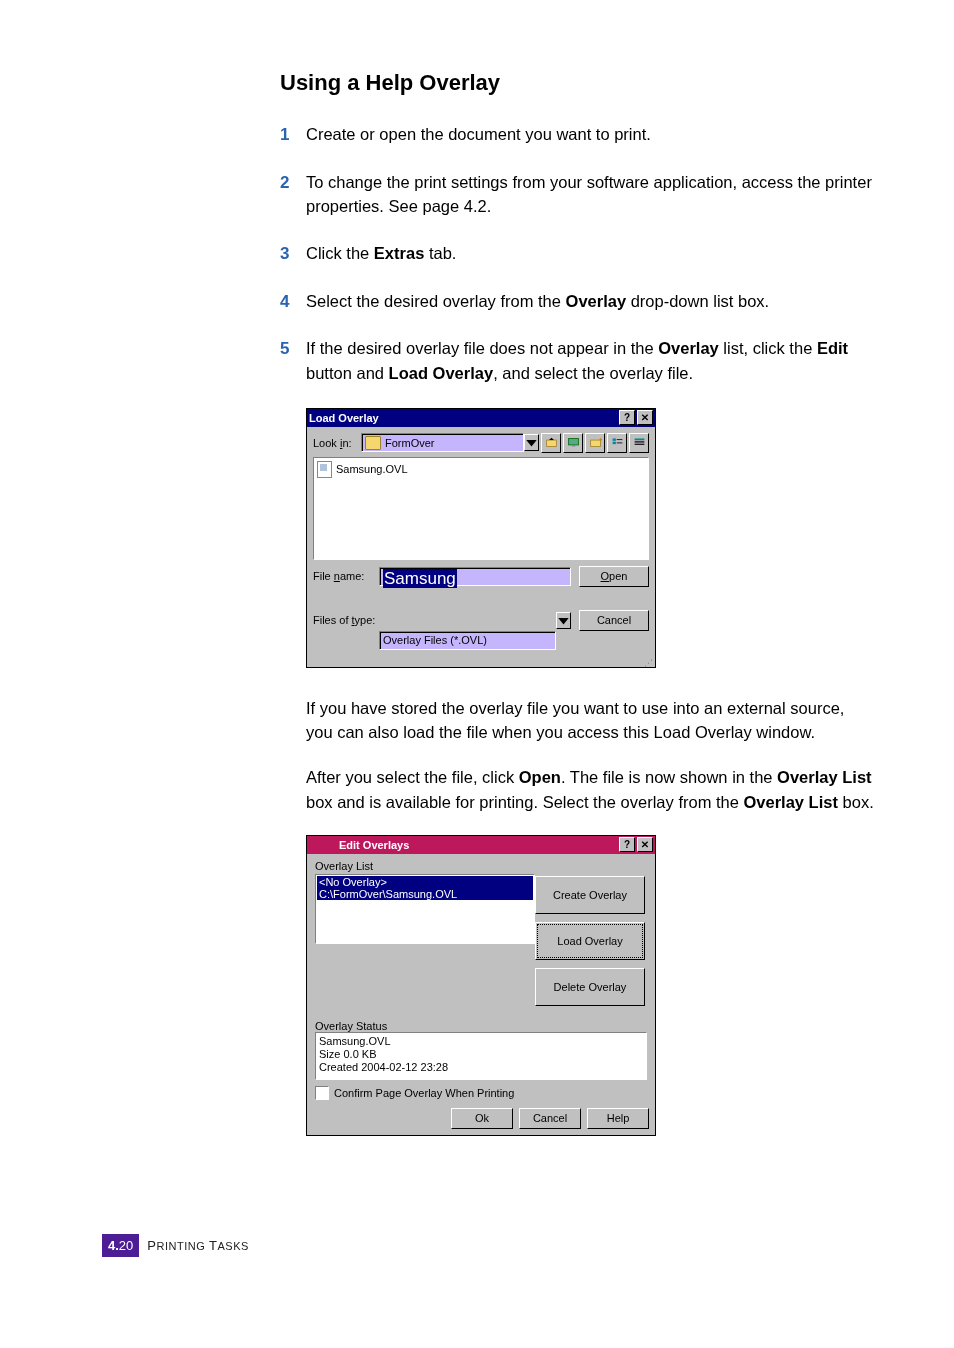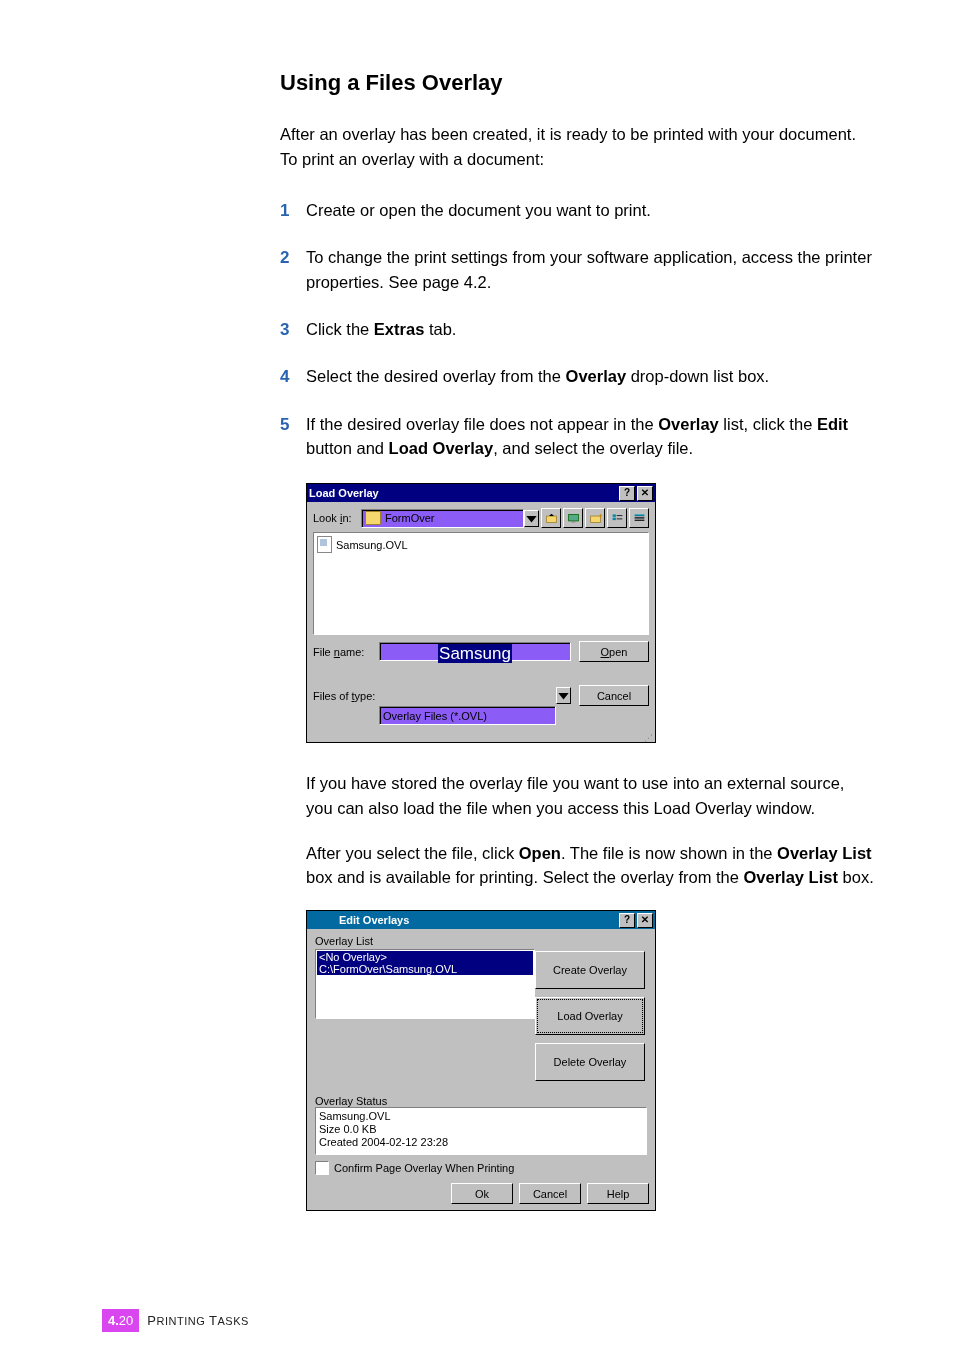--- a/index.html
+++ b/index.html
@@ -84,28 +84,27 @@
     font-size: 10px; line-height: 1;
     color:#000;
     font-weight:bold;
   }
   .dlg-body {
     padding: 6px;
   }
   .row { display:flex; align-items:center; margin-bottom:4px; }
   .lbl { font-size:11px; }
   .sunken {
-    background:#8b5cf6;
+    background:#c4b5fd;
     border-top:1px solid #808080;
     border-left:1px solid #808080;
     border-right:1px solid #fff;
     border-bottom:1px solid #fff;
     box-shadow: inset 1px 1px 0 #000;
     box-sizing:border-box;
-    text-align:center;
   }
   .raised {
     background:#c0c0c0;
     border-top:1px solid #fff;
     border-left:1px solid #fff;
     border-right:1px solid #000;
     border-bottom:1px solid #000;
     box-sizing:border-box;
   }
   .combo { height:19px; display:flex; align-items:center; padding:0 3px; font-size:11px; }
@@ -133,21 +132,21 @@
   .dlg2 {
     font-family: "MS Sans Serif","Microsoft Sans Serif",Tahoma,sans-serif;
     font-size: 11px;
     margin-left: 26px;
     margin-bottom: 28px;
     border: 1px solid #000;
     width: 350px;
     background: #c0c0c0;
     box-sizing: border-box;
   }
-  .dlg2 .titlebar { background:#0369a1;padding-left:32px; }
+  .dlg2 .titlebar { background:#be185d;padding-left:32px; }
   .groupbox {
     font-size:11px;
   }
   .listbox {
     background:#fff; border-top:1px solid #808080;border-left:1px solid #808080;border-right:1px solid #fff;border-bottom:1px solid #fff;
     padding:1px; height:66px; overflow:hidden;
   }
   .listsel { background:#000080;color:#fff;padding:0 2px; font-size:11px; display:block;}
   .statusbox {
     background:#fff; border-top:1px solid #808080;border-left:1px solid #808080;border-right:1px solid #fff;border-bottom:1px solid #fff;
@@ -162,39 +161,38 @@
   .und { text-decoration: underline; }
 
   
   .footer {
     position: relative;
     margin-top: 30px;
     padding-left: 102px;
     display:flex; align-items:center;
   }
   .pagebox {
-    background:#d946ef; color:#fff; font-weight:bold; font-size:13px;
+    background:#4c1d95; color:#fff; font-weight:bold; font-size:13px;
     padding:4px 6px; display:inline-block;
   }
   .pagebox .pn-light { font-weight:normal; }
   .foot-title {
     font-size:12px;
     letter-spacing:0.5px;
     margin-left:8px;
     color:#222;
   }
 </style>
 </head>
 <body>
 
 <div class="page">
 
-  <div class="heading">Using a Files Overlay</div>
-
-  <div class="intro">After an overlay has been created, it is ready to be printed with your document. To print an overlay with a document:</div>
+  <div class="heading">Using a Help Overlay</div>
+
 
   <div class="step">
     <div class="step-num">1</div>
     <div class="step-body">Create or open the document you want to print.</div>
   </div>
 
   <div class="step">
     <div class="step-num">2</div>
     <div class="step-body">To change the print settings from your software application, access the printer properties. See page 4.2.</div>
   </div>

